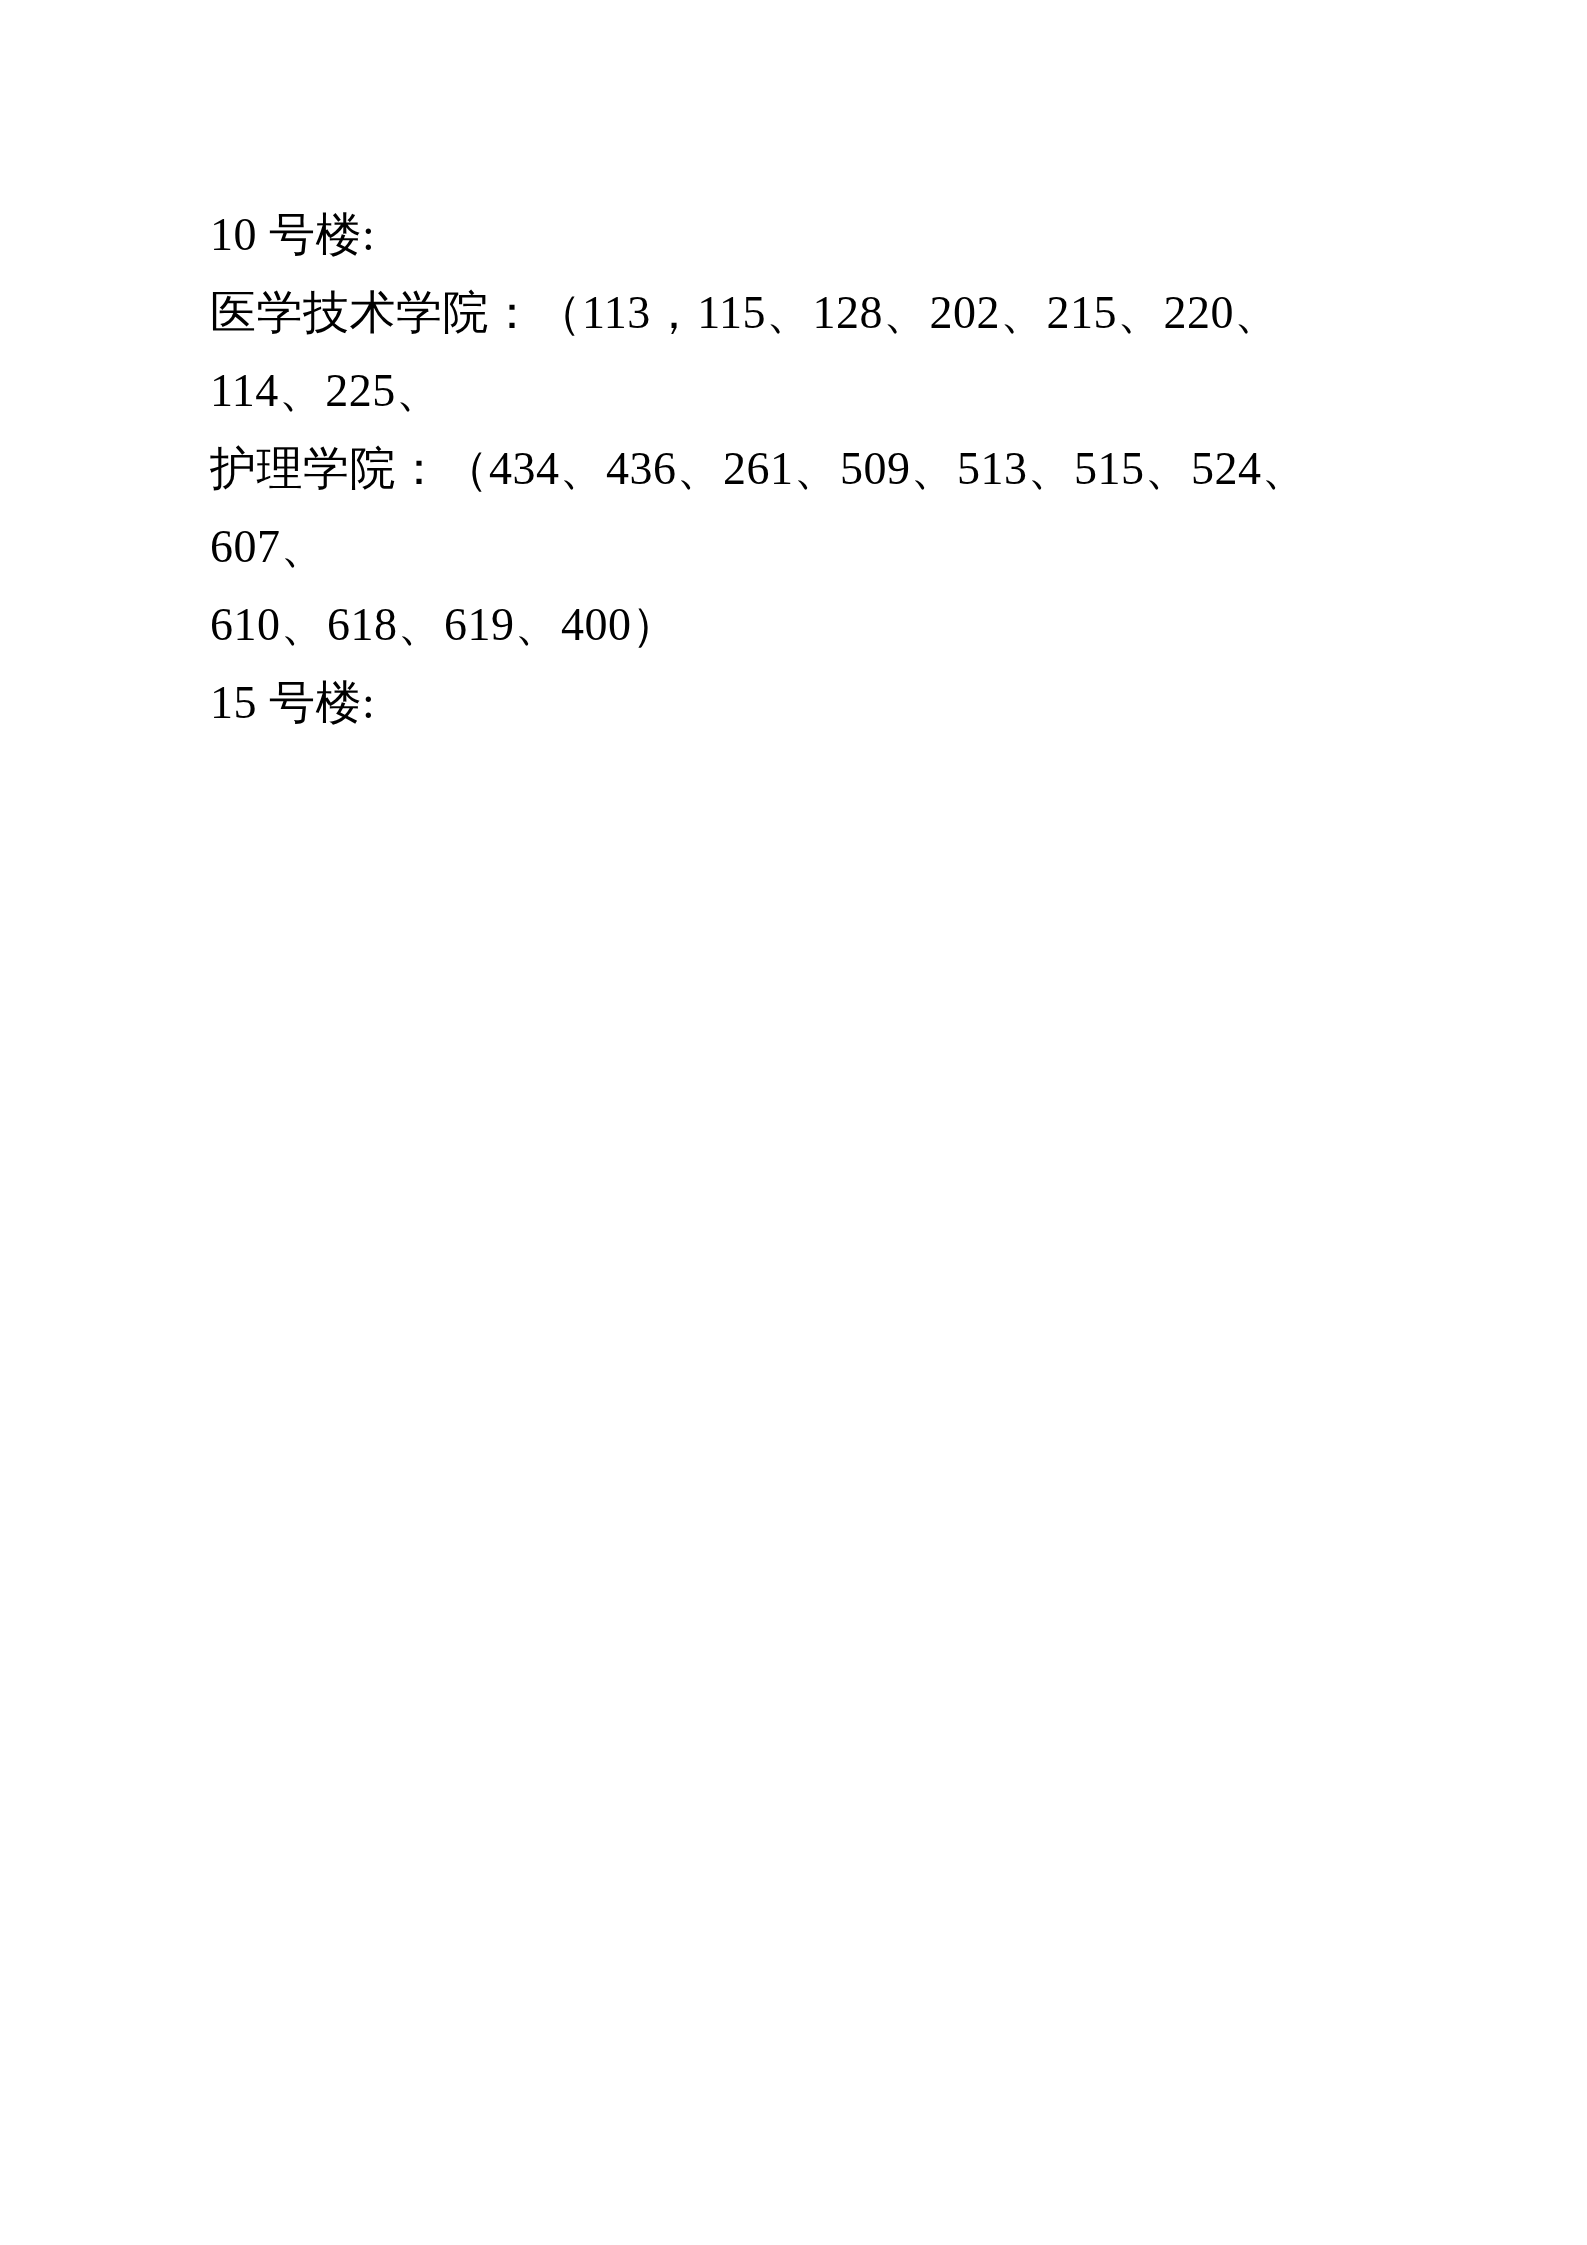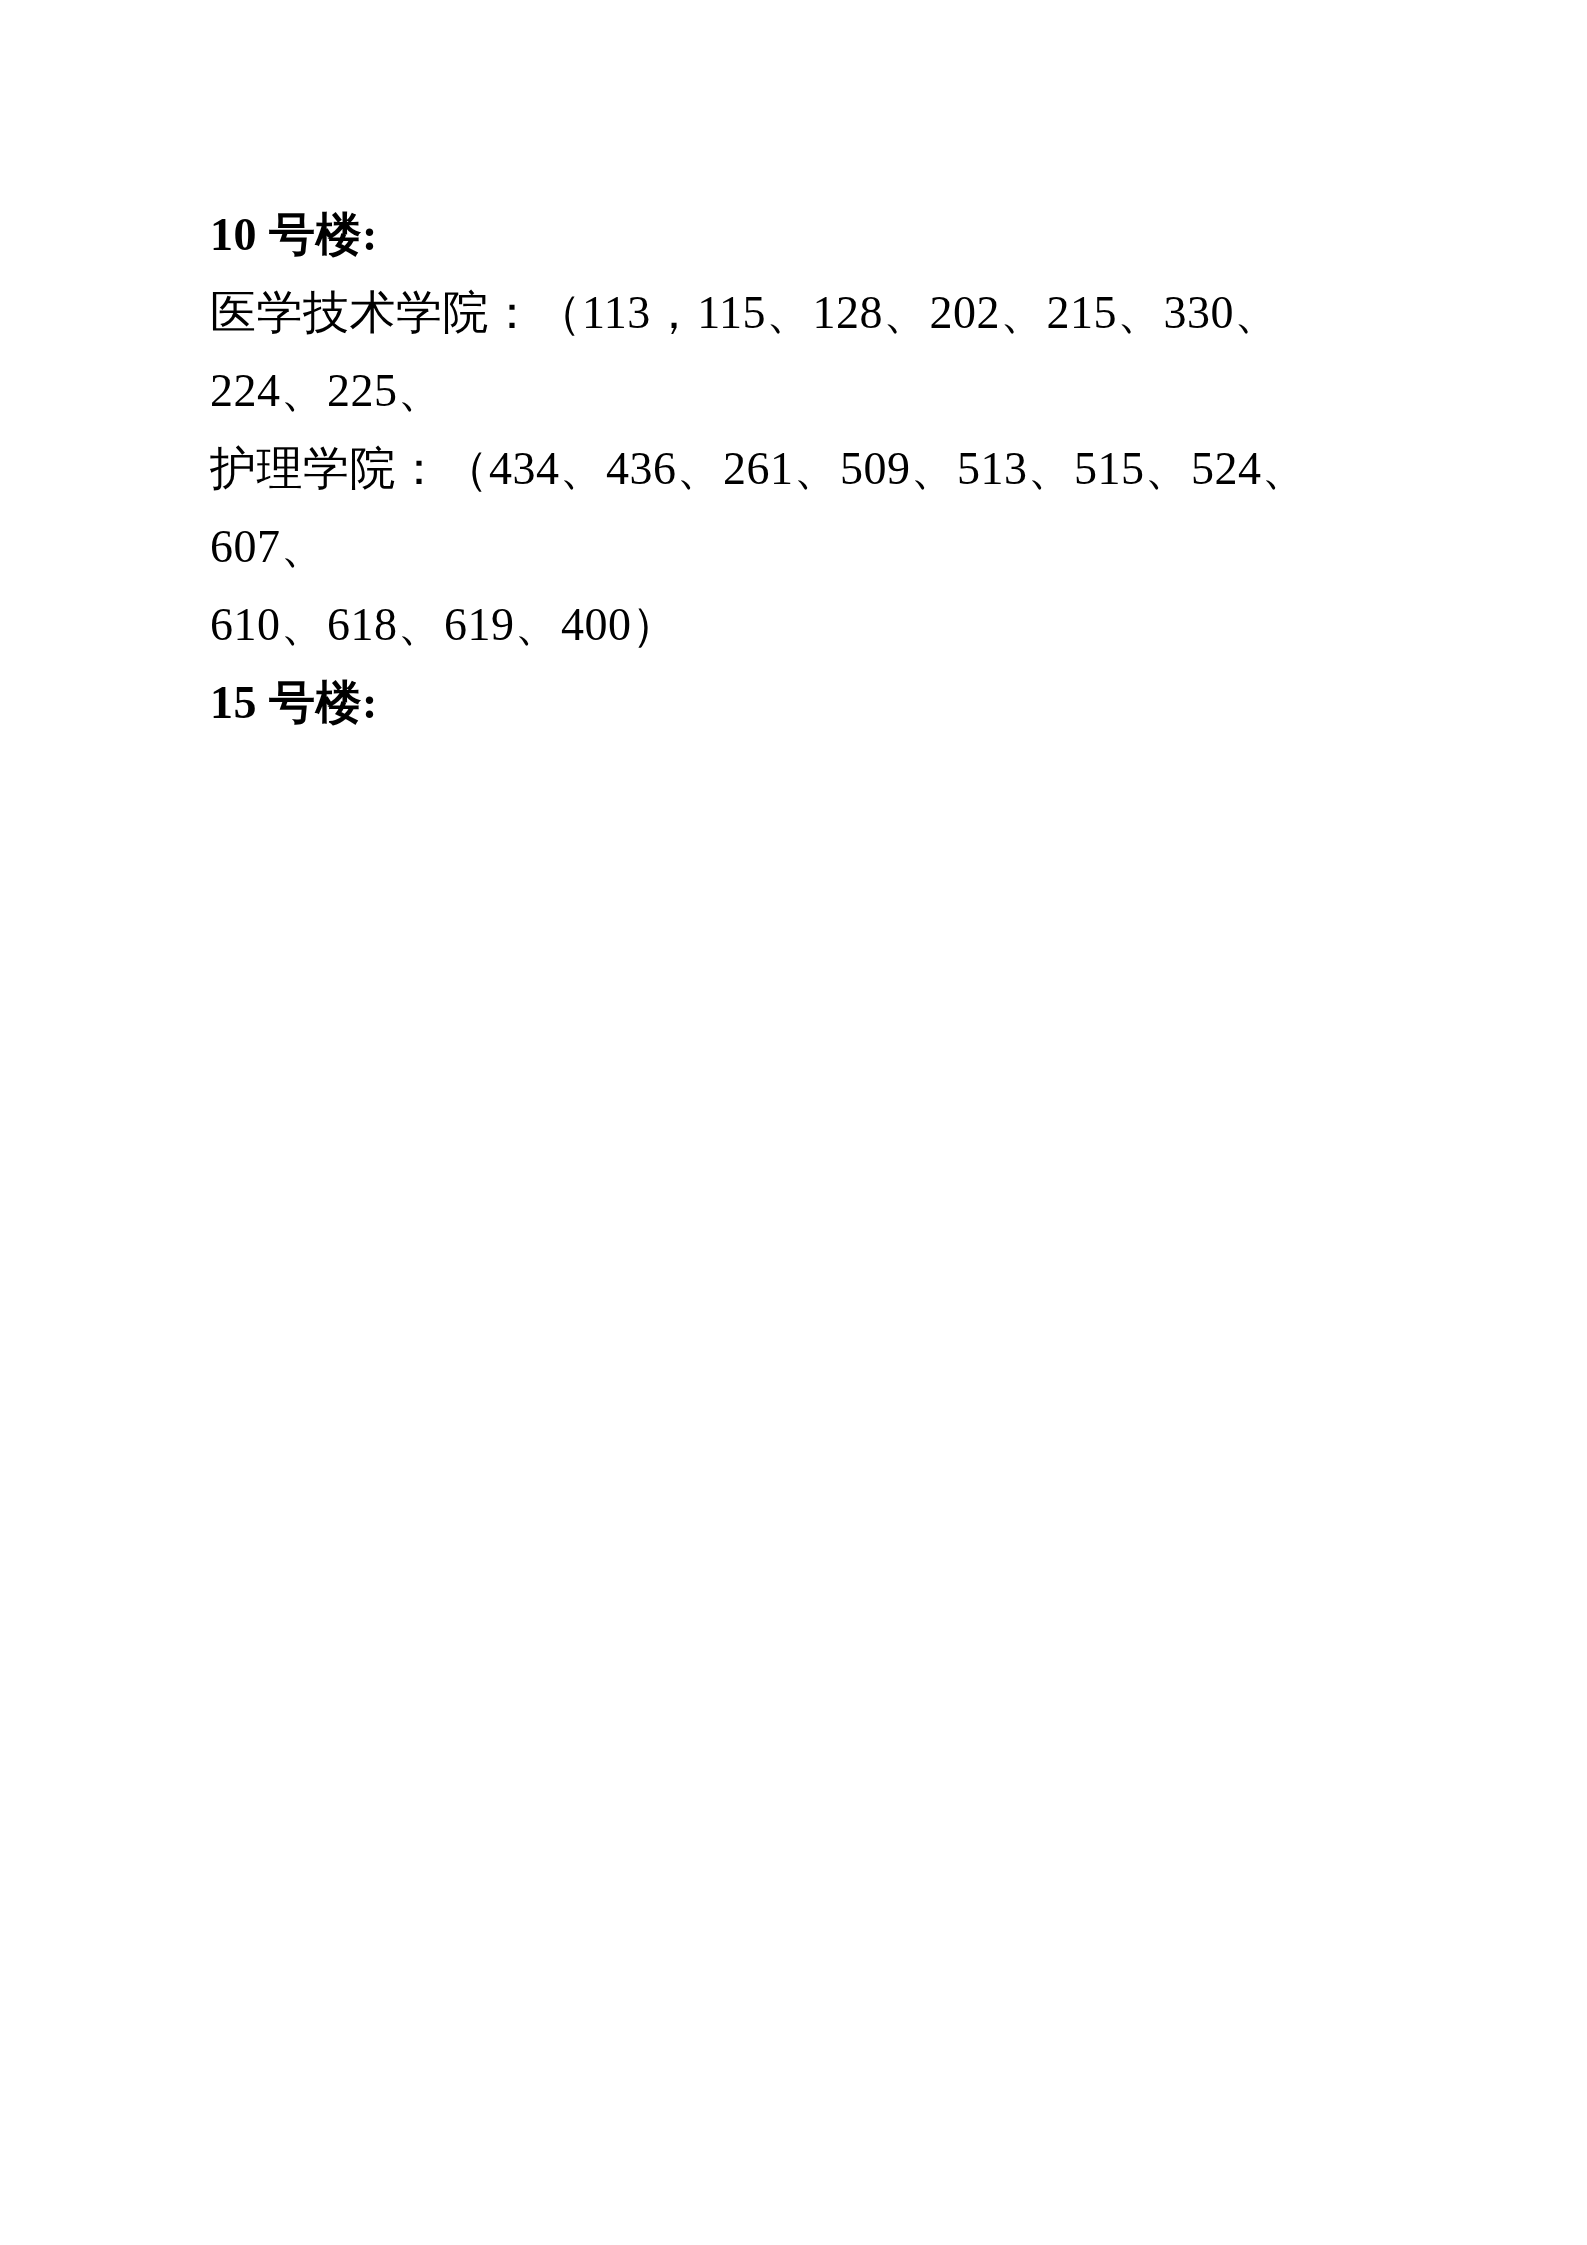--- a/index.html
+++ b/index.html
@@ -29,27 +29,27 @@
     top: 196px;
     width: 1180px;
   }
   .line {
     font-size: 46px;
     line-height: 78px;
     white-space: pre-wrap;
     letter-spacing: 0.5px;
   }
   .line.heading {
-    font-weight: bold;
+    font-weight: normal;
   }
 </style>
 </head>
 <body>
 
 <div class="page">
   <div class="content">
     <div class="line heading">10 号楼:</div>
-    <div class="line">医学技术学院：（113，115、128、202、215、330、224、225、</div>
+    <div class="line">医学技术学院：（113，115、128、202、215、220、114、225、</div>
     <div class="line">护理学院：（434、436、261、509、513、515、524、607、</div>
     <div class="line">610、618、619、400）</div>
     <div class="line heading">15 号楼:</div>
   </div>
 </div>
 
 </body></html>

